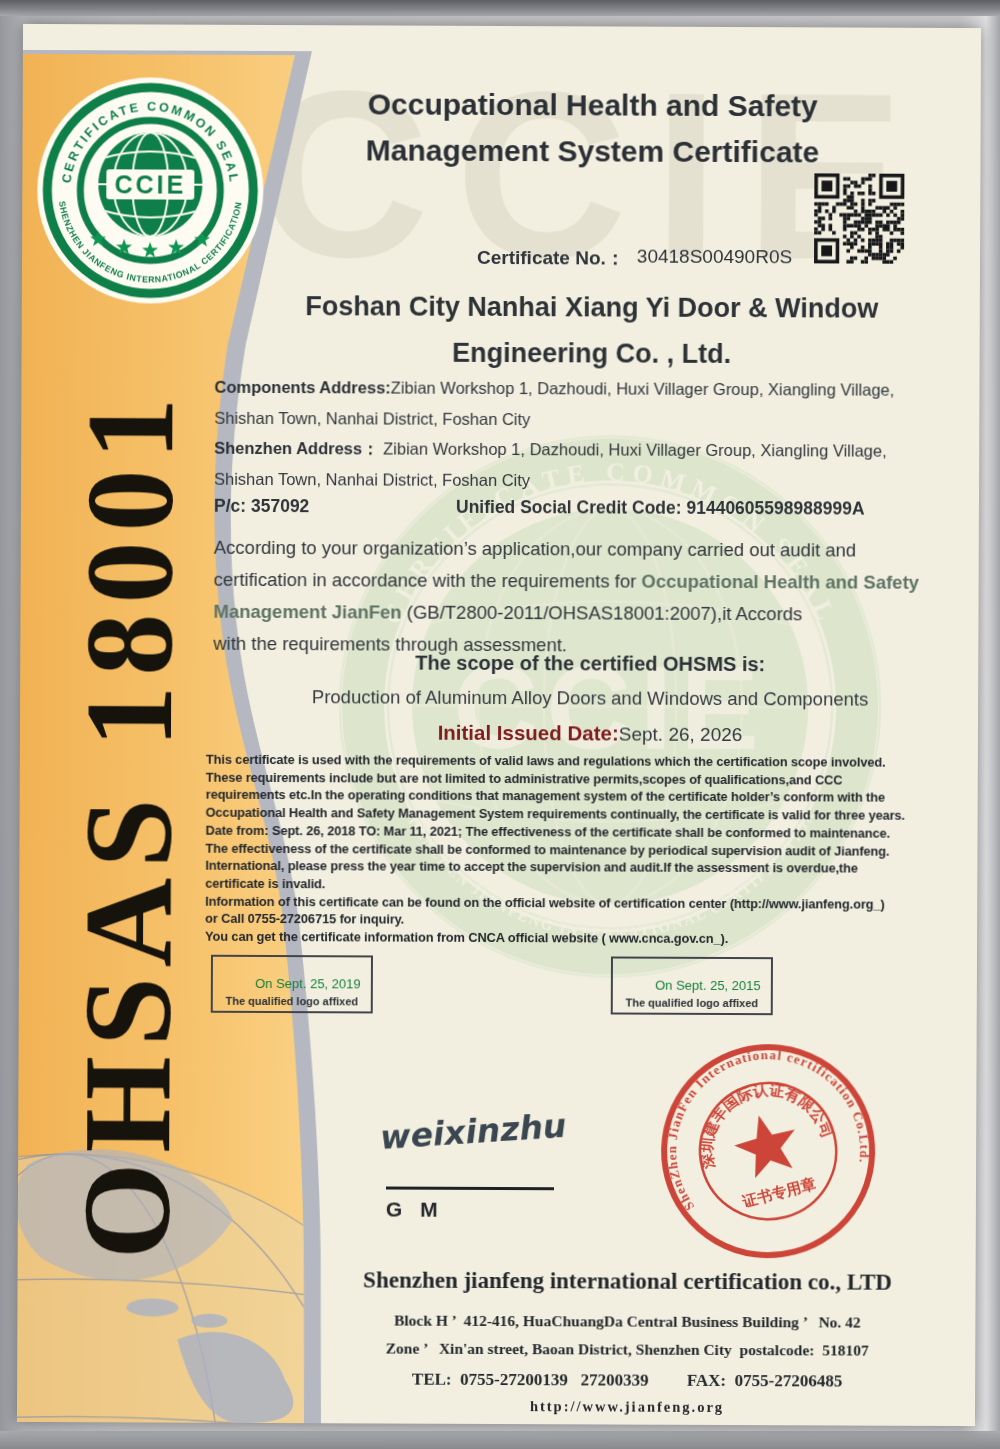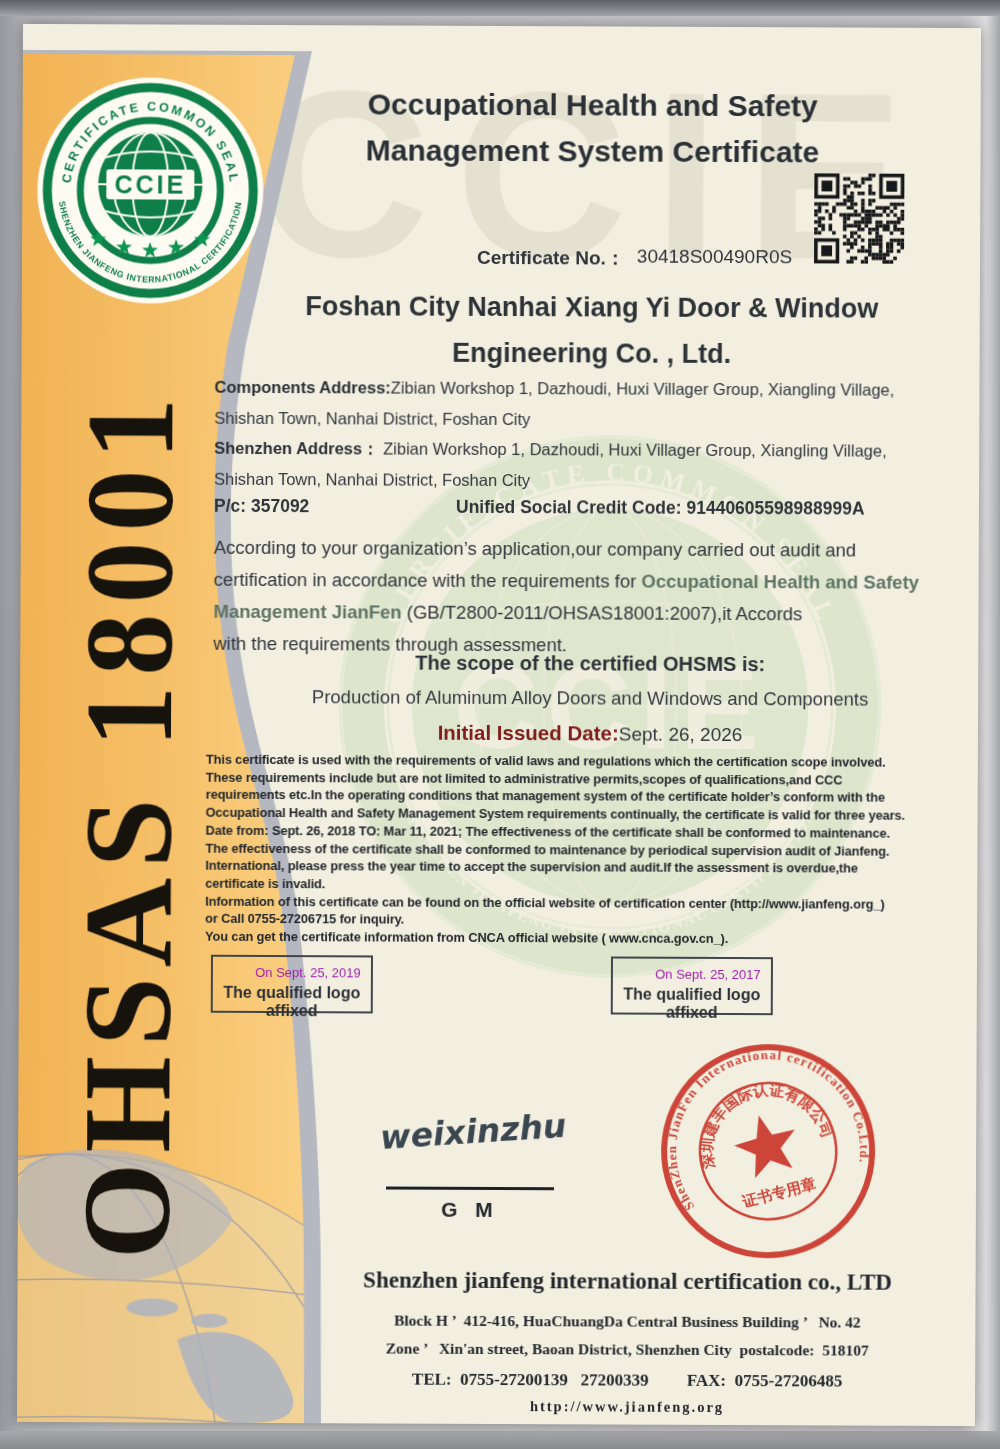--- a/index.html
+++ b/index.html
@@ -38,28 +38,28 @@
     font-weight:500;z-index:4;}
   .accent{color:#5e7465;font-weight:600;}
   .scopehead{left:130px;top:626px;width:880px;text-align:center;font-size:20px;font-weight:700;
     color:#2c3137;z-index:4;}
   .scopeval{left:130px;top:661px;width:880px;text-align:center;font-size:18.5px;color:#363b41;z-index:4;}
   .issued{left:130px;top:695px;width:880px;text-align:center;font-size:19px;color:#363b41;z-index:4;}
   .issued .lbl{font-weight:700;font-size:20.5px;color:#7f1d1d;}
   .fineprint{left:186px;top:726px;width:778px;font-size:12.8px;font-weight:700;color:#23272c;
     line-height:17.7px;letter-spacing:-.1px;z-index:4;}
   .affixbox{width:158px;height:54px;border:2px solid #41454b;text-align:center;z-index:4;background:transparent;}
-  .affixbox .d{font-size:13px;color:#a21caf;margin-top:8px;padding-left:32px;}
-  .affixbox .l{font-size:16px;font-weight:700;color:#2c3036;margin-top:4px;}
+  .affixbox .d{font-size:13px;color:#15803d;margin-top:19px;padding-left:32px;}
+  .affixbox .l{font-size:11px;font-weight:700;color:#2c3036;margin-top:4px;}
   .box1{left:192px;top:930px;}
   .box2{left:592px;top:930px;}
   .sig{left:345px;top:1086px;width:220px;text-align:center;font-family:"DejaVu Sans",sans-serif;
     font-style:italic;font-weight:600;font-size:33px;color:#3a4650;transform:rotate(-4deg);z-index:4;}
   .sigline{left:368px;top:1161px;width:168px;height:3px;background:#1e2125;z-index:4;}
-  .sigtitle{left:368px;top:1172px;width:168px;text-align:center;font-size:21px;font-weight:700;
+  .sigtitle{left:368px;top:1172px;width:168px;text-align:left;font-size:21px;font-weight:700;
     letter-spacing:6px;color:#26292e;z-index:4;}
   .redseal{left:628px;top:1002px;z-index:5;mix-blend-mode:multiply;opacity:.92;}
   .footer{font-family:"Liberation Serif",serif;color:#24282c;text-align:center;white-space:pre;z-index:4;}
   .fname{left:190px;top:1242px;width:840px;font-size:23px;font-weight:700;}
   .fa1{left:190px;top:1286px;width:840px;font-size:15.5px;font-weight:700;}
   .fa2{left:190px;top:1314px;width:840px;font-size:15.5px;font-weight:700;}
   .ftel{left:190px;top:1344px;width:840px;font-size:17px;font-weight:700;}
   .furl{left:190px;top:1372px;width:840px;font-size:14.5px;font-weight:700;letter-spacing:2px;}
 </style>
 </head>
@@ -453,21 +453,21 @@
       <div>Information of this certificate can be found on the official website of certification center (http://www.jianfeng.org_)</div>
       <div>or Call 0755-27206715 for inquiry.</div>
       <div>You can get the certificate information from CNCA official website ( www.cnca.gov.cn_).</div>
     </div>
 
     <div class="abs affixbox box1 content">
       <div class="d">On Sept. 25, 2019</div>
       <div class="l">The qualified logo affixed</div>
     </div>
     <div class="abs affixbox box2 content">
-      <div class="d">On Sept. 25, 2017</div>
+      <div class="d">On Sept. 25, 2015</div>
       <div class="l">The qualified logo affixed</div>
     </div>
 
     <div class="abs sig content">weixinzhu</div>
     <div class="abs sigline content"></div>
     <div class="abs sigtitle content">G M</div>
 
     <svg class="abs redseal" width="244" height="244" viewBox="-122 -122 244 244">
       <defs>
         <path id="sealLatin" d="M 0,92 A 92,92 0 1,1 0,-92 A 92,92 0 1,1 0,92" fill="none"></path>

